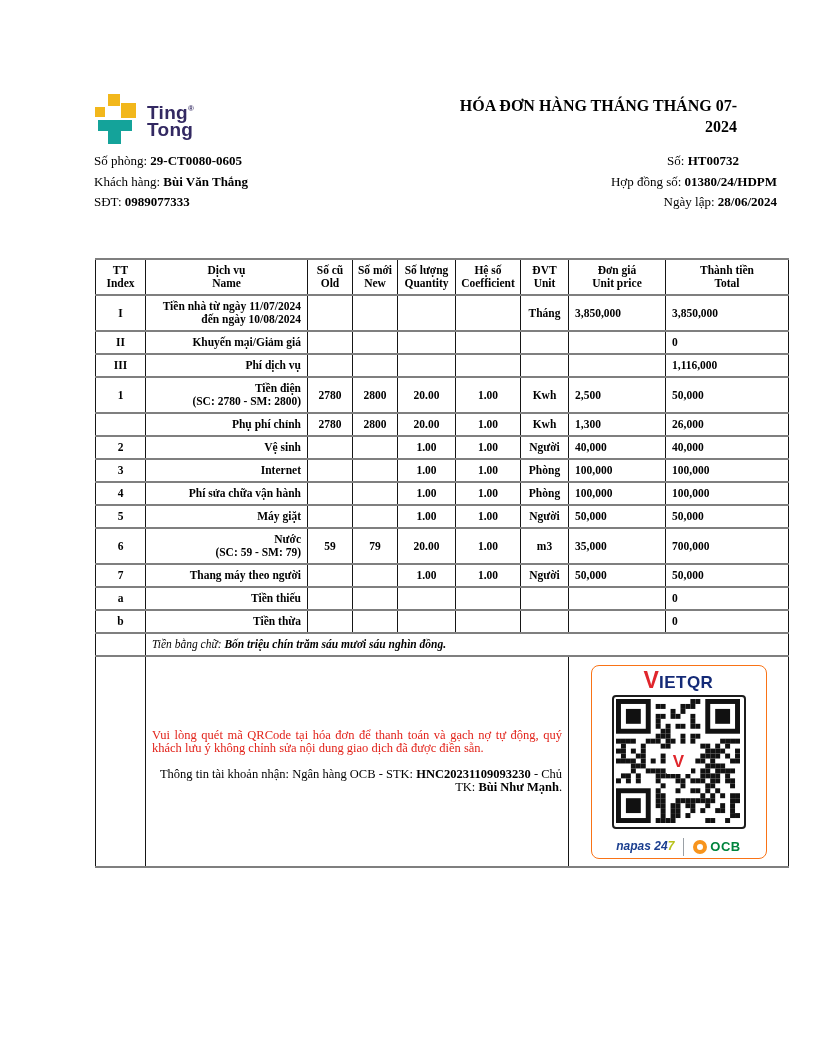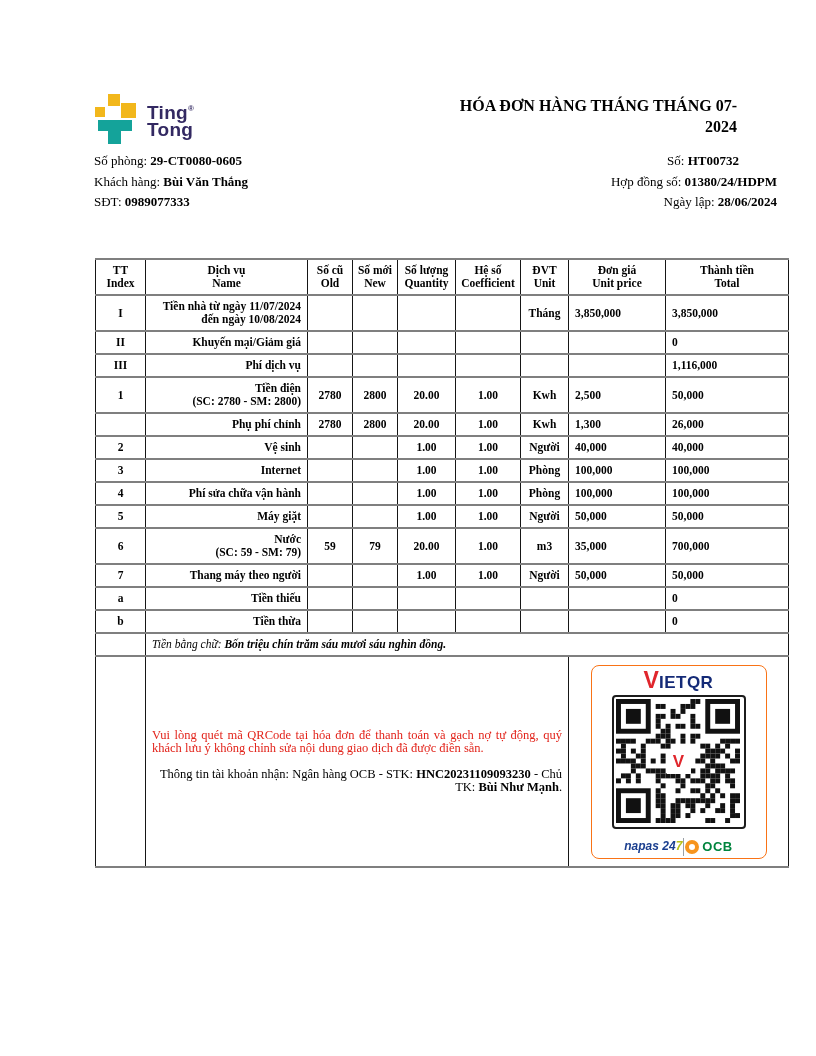--- a/index.html
+++ b/index.html
@@ -54,21 +54,21 @@
                display:flex;flex-direction:column;align-items:center;padding:3px 0;box-sizing:border-box;
                font-family:"Liberation Sans",sans-serif;}
   .vietqr-logo{font-weight:bold;line-height:22px;}
   .vq-v{color:#e0262c;font-size:23px;}
   .vq-rest{color:#142a77;font-size:17px;letter-spacing:.5px;}
   .qr-wrap{position:relative;width:134px;height:134px;border:2px solid #1c1c1c;border-radius:4px;
            box-sizing:border-box;padding:2px;background:#fff;}
   .qr-center{position:absolute;left:50%;top:50%;transform:translate(-50%,-50%);
              width:24px;height:24px;background:#fff;display:flex;align-items:center;justify-content:center;}
   .vq-v2{color:#e0262c;font-weight:bold;font-size:17px;}
-  .qr-footer{display:flex;align-items:center;gap:1px;margin-top:9px;}
+  .qr-footer{display:flex;align-items:center;gap:9px;margin-top:9px;}
   .napas{font-style:italic;font-weight:bold;font-size:12px;color:#1b3f8f;}
   .np7{color:#b7c11a;}
   .vdiv{width:1px;height:18px;background:#9aa0a6;}
   .ocb{display:flex;align-items:center;gap:3px;text-align:center;}
   .ocb-ring{display:inline-block;width:6px;height:6px;border:4px solid #f7941d;border-radius:50%;}
   .ocb-txt{color:#00843d;font-weight:bold;font-size:13px;letter-spacing:.5px;}
 
   .footer-note{position:absolute;left:95px;top:934px;font-size:13px;font-weight:bold;}
 </style>
 </head>

